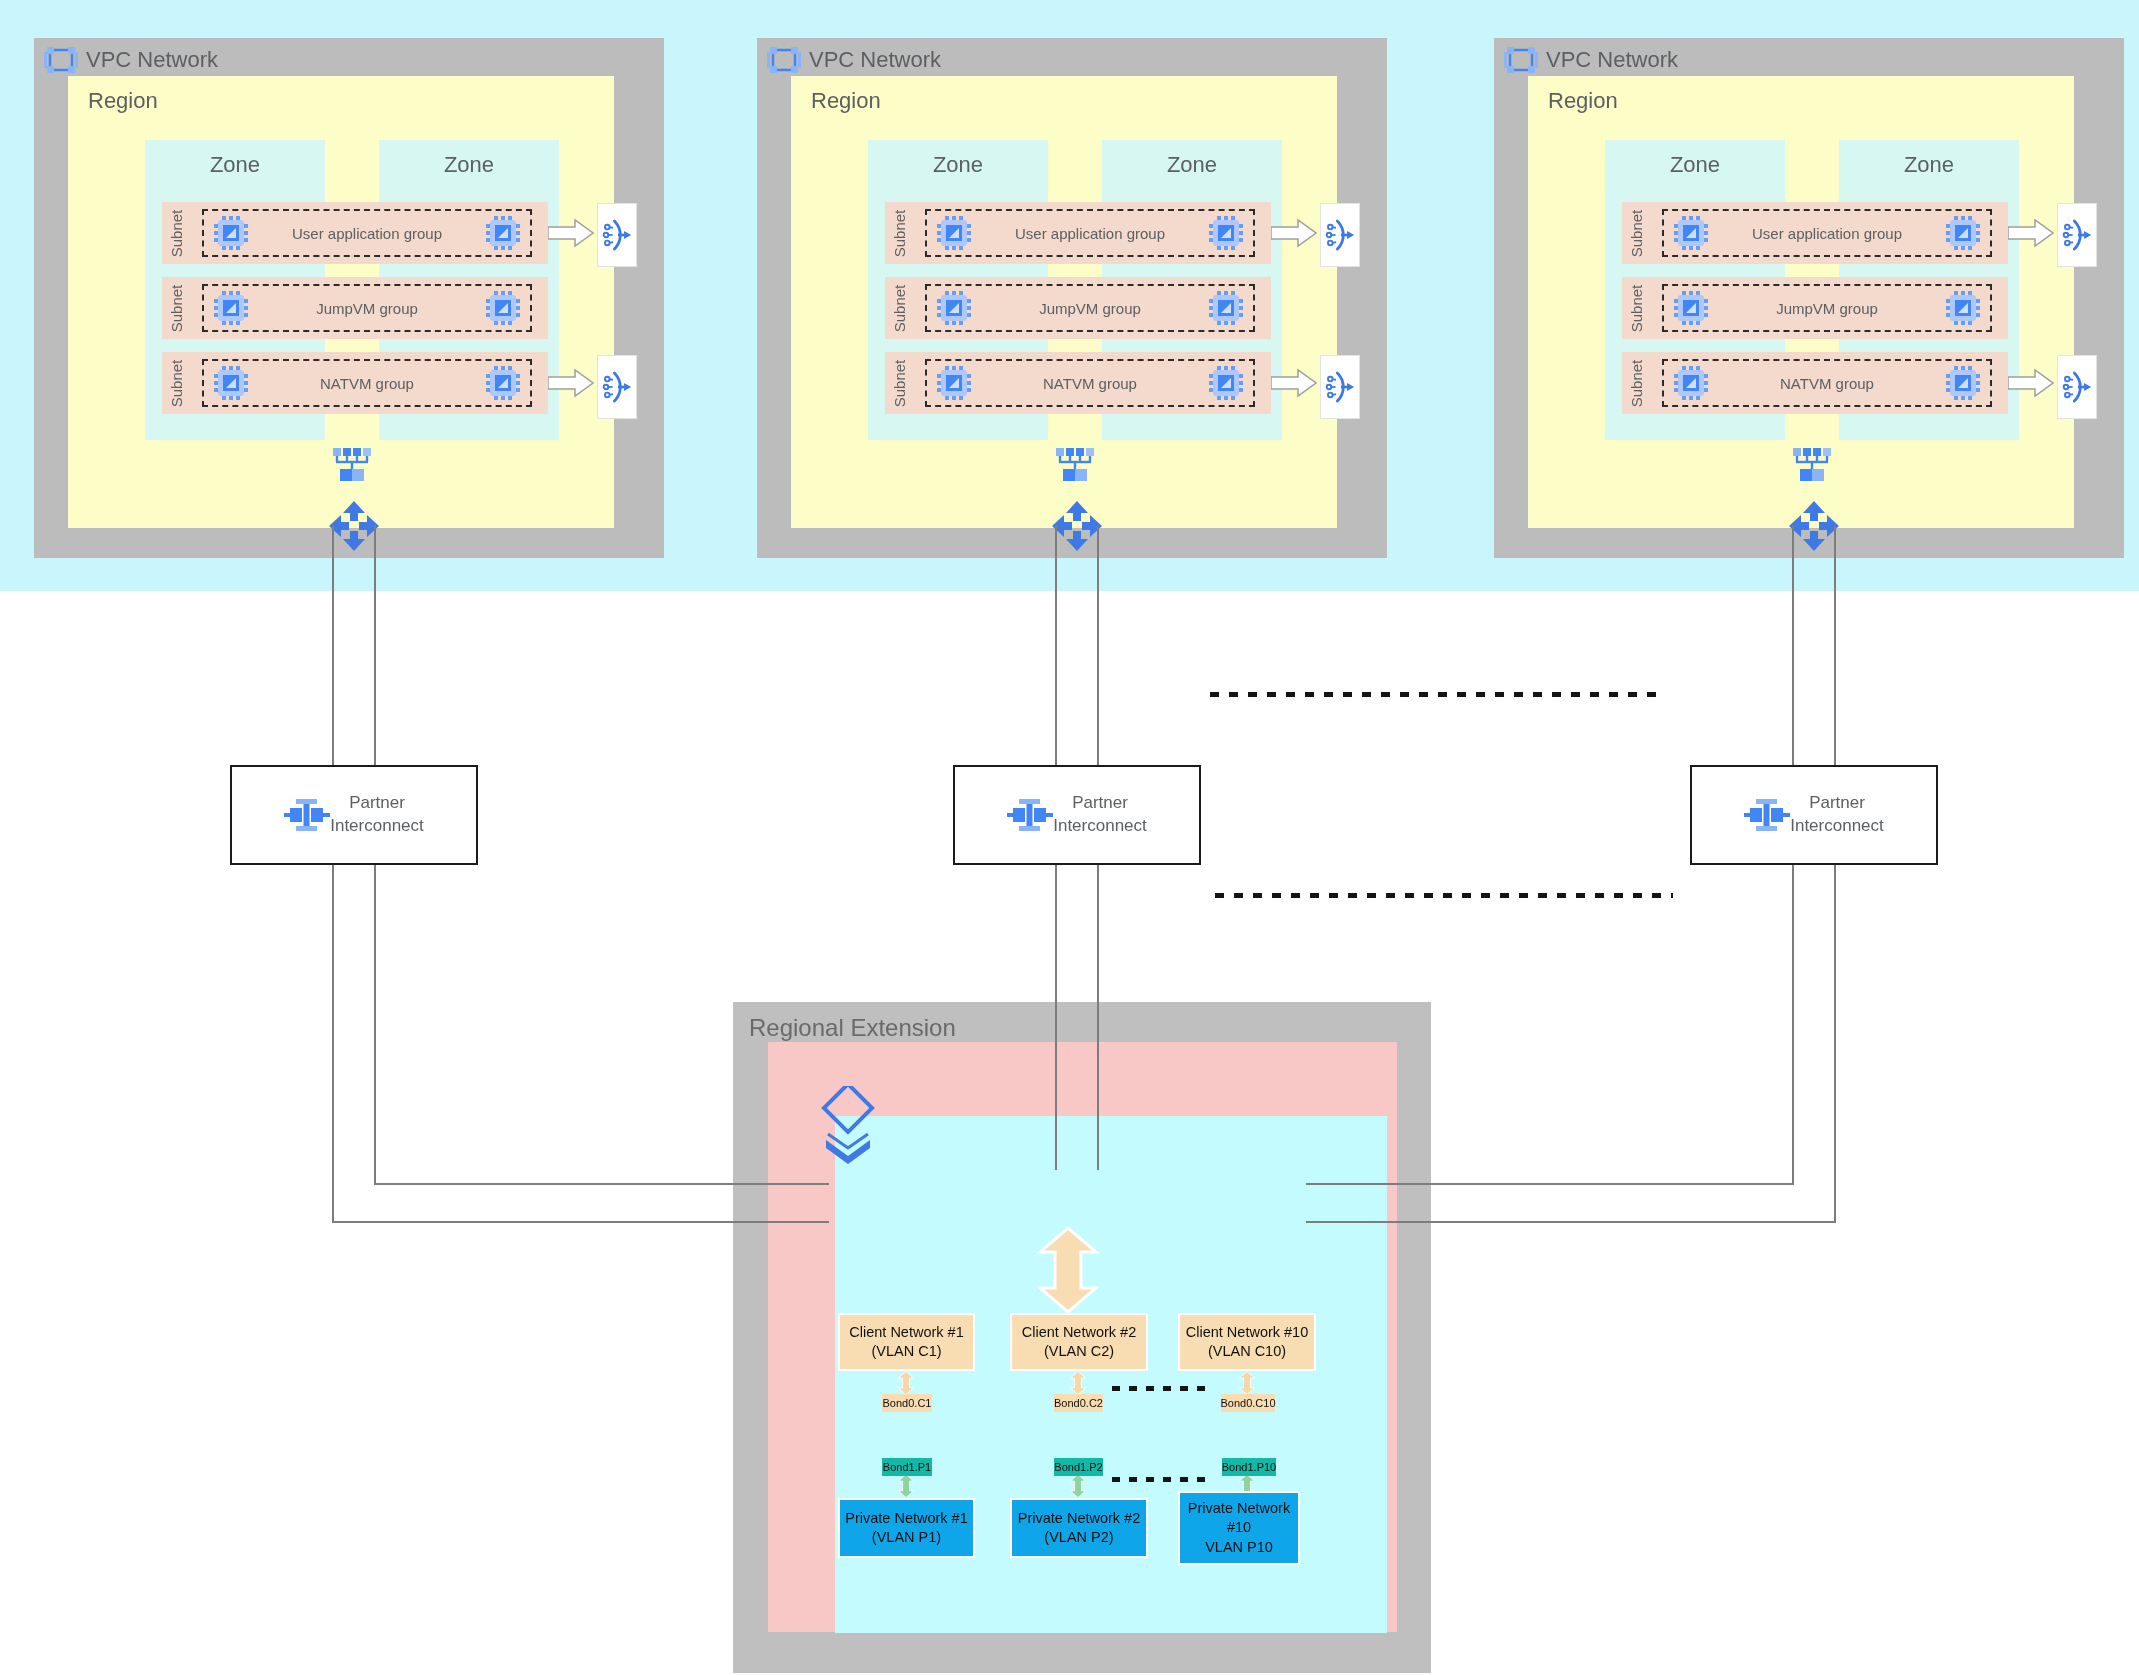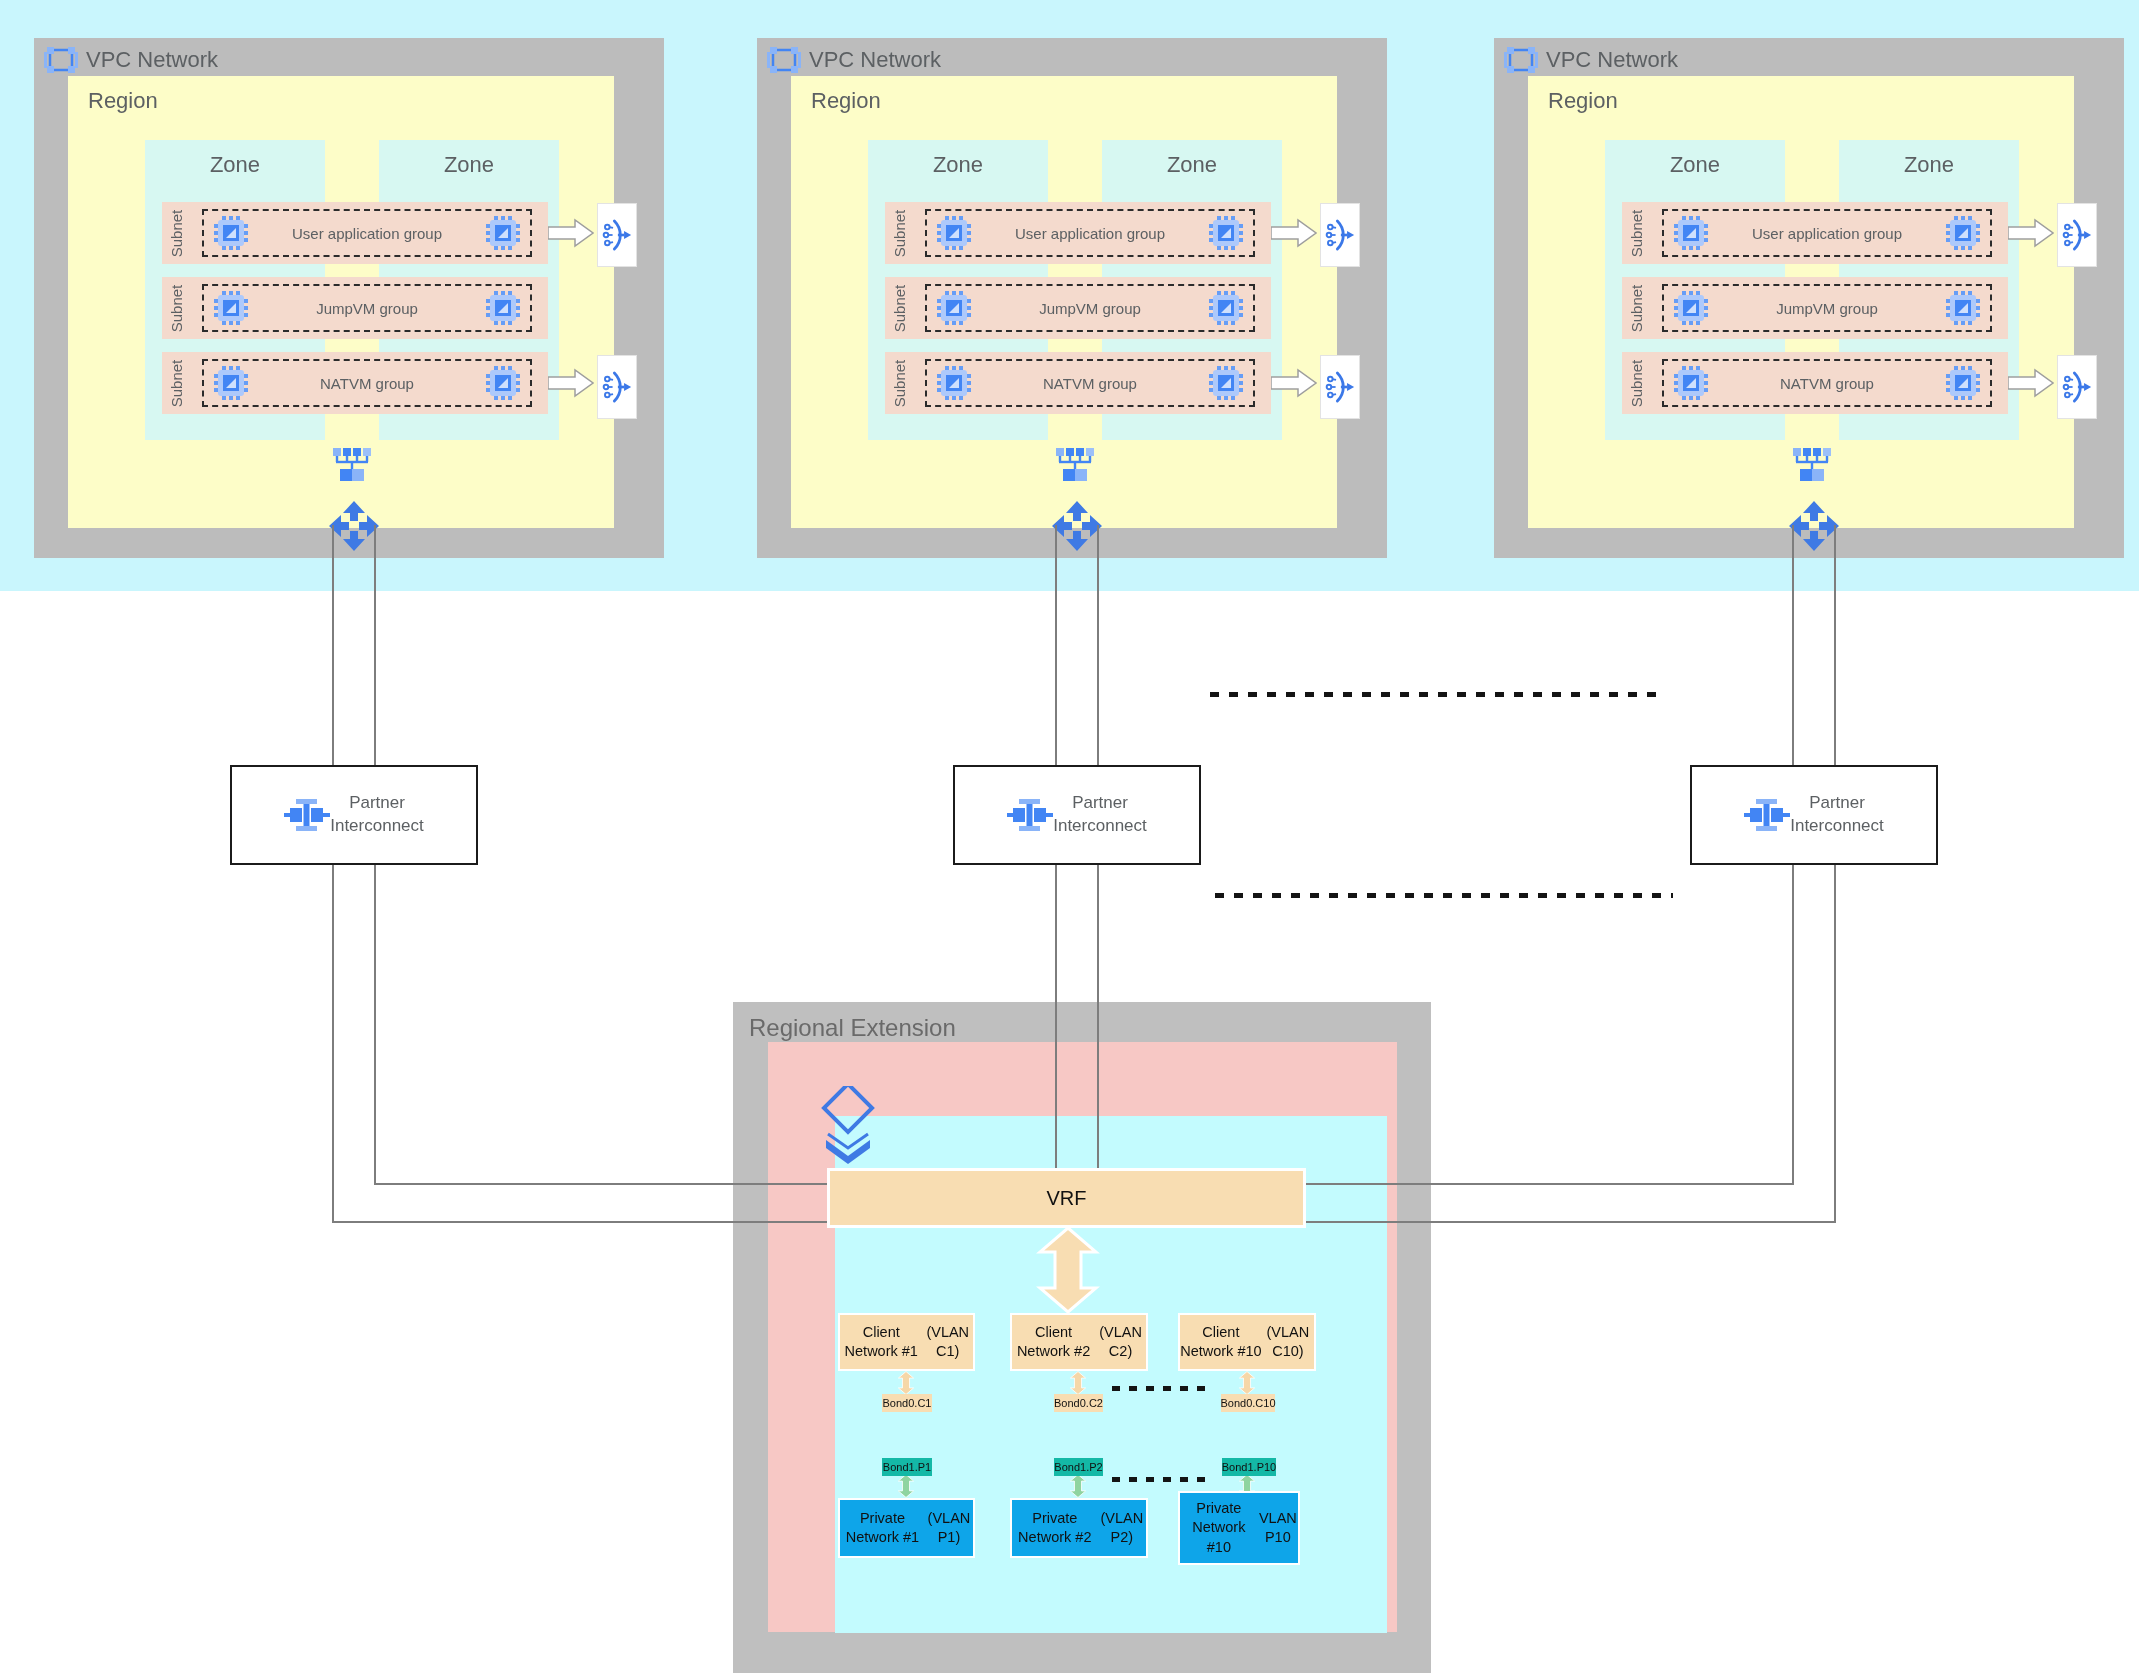--- a/index.html
+++ b/index.html
@@ -44,21 +44,21 @@
   .pi .txt{font-size:17px;color:#5c6063;text-align:center;line-height:1.35}
 
   
   .re{position:absolute;left:733px;top:1002px;width:698px;height:671px;background:#bfbfbf;z-index:1}
   .re-title{position:absolute;left:16px;top:12px;font-size:24px;color:#6a6a6a}
   .re-pink{position:absolute;left:35px;top:40px;width:629px;height:590px;background:#f7c8c5}
   .re-cyan{position:absolute;left:67px;top:74px;width:552px;height:517px;background:#c3fbfe}
   .layers{position:absolute;left:818px;top:1086px;width:60px;height:78px;z-index:5}
   .vrf{position:absolute;left:827px;top:1168px;width:479px;height:60px;background:#f8ddb2;border:3px solid #fff;z-index:5;display:flex;align-items:center;justify-content:center;font-size:20px;color:#111}
   .bigarrow{position:absolute;left:1036px;top:1226px;width:64px;height:88px;z-index:4}
-  .netbox{position:absolute;z-index:5;border:2px solid #fff;display:flex;flex-direction:row;align-items:center;justify-content:center;text-align:center;font-size:14.5px;line-height:1.32;color:#111}
+  .netbox{position:absolute;z-index:5;border:2px solid #fff;display:flex;flex-direction:column;align-items:center;justify-content:center;text-align:center;font-size:14.5px;line-height:1.32;color:#111}
   .cn{top:1313px;height:58px;background:#f8ddb2}
   .cn1{left:838px;width:137px}.cn2{left:1010px;width:138px}.cn3{left:1178px;width:138px}
   .pnb{background:#0ea5e9}
   .pn1{left:838px;top:1498px;width:137px;height:60px}
   .pn2{left:1010px;top:1498px;width:138px;height:60px}
   .pn3{left:1178px;top:1491px;width:122px;height:74px}
   .sarrow{position:absolute;width:20px;height:24px;z-index:4}
   .sarrow.o{color:#f6d7a8}.sarrow.g{color:#8fd4a0}
   .bond{position:absolute;height:18px;z-index:6;font-size:11px;color:#111;display:flex;align-items:center;justify-content:center;white-space:nowrap}
   .bond.tan{background:#f8ddb2}.bond.grn{background:#14b8a6}
@@ -446,21 +446,20 @@
   <div class="re">
     <div class="re-title">Regional Extension</div>
     <div class="re-pink">
       <div class="re-cyan"></div>
     </div>
   </div>
 
   <svg class="layers">
       <use href="#i-layers"></use>
     </svg>
-  <div class="vrf">VRF</div>
   <svg class="bigarrow" style="color:#f8ddb2">
       <use href="#i-dbl"></use>
     </svg>
 
   <div class="netbox cn cn1">
     <div>Client Network #1</div>
     <div>(VLAN C1)</div>
   </div>
   <div class="netbox cn cn2">
     <div>Client Network #2</div>

